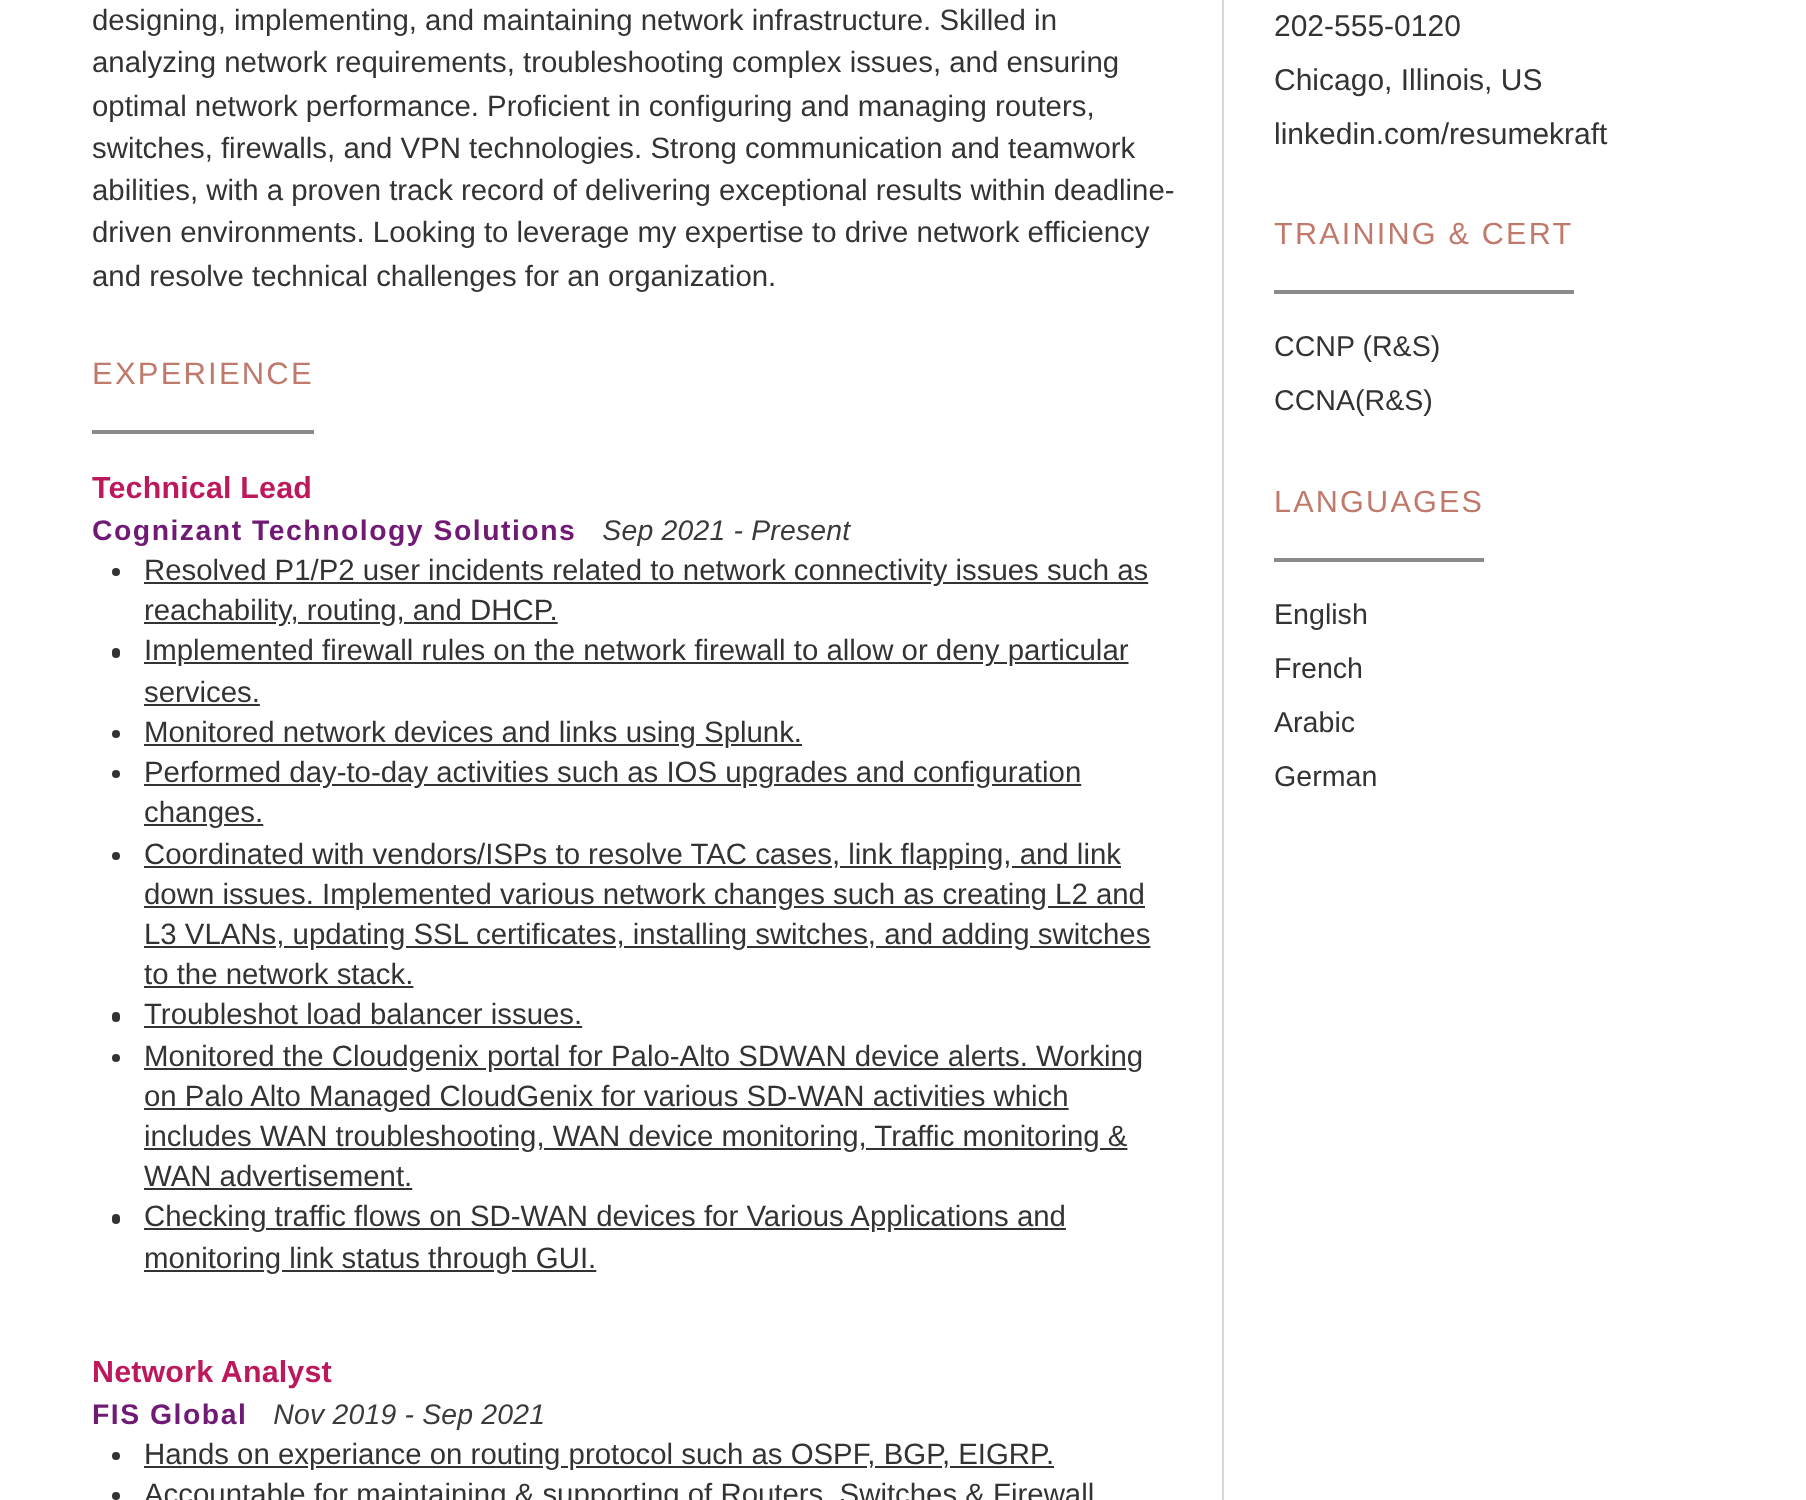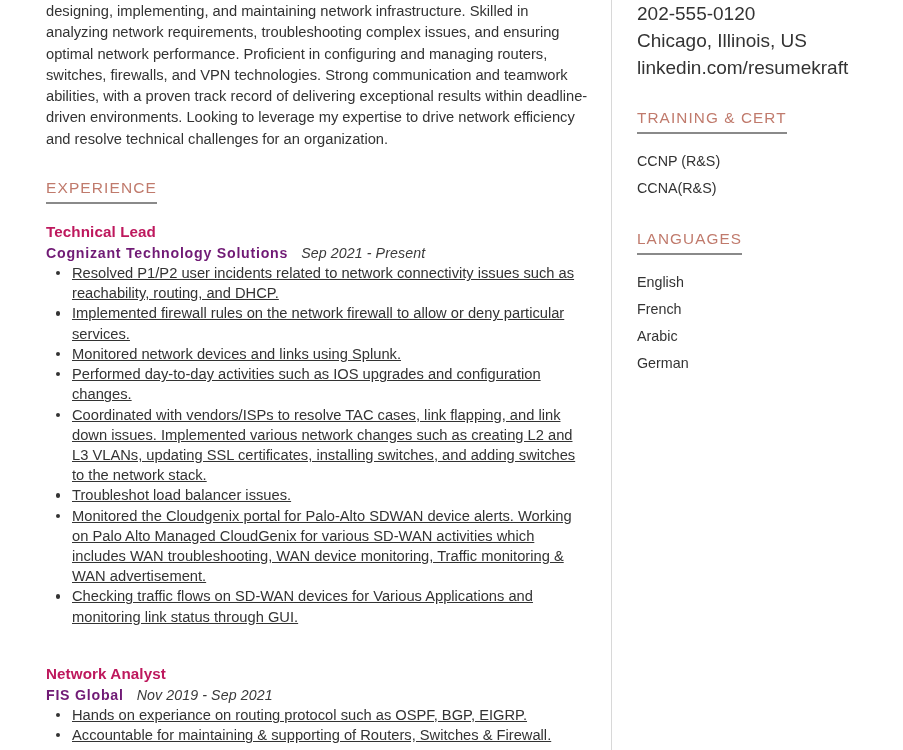--- a/index.html
+++ b/index.html
@@ -51,21 +51,21 @@
   }
   .section-exp {
     margin-top: 29px;
   }
   .section-heading {
     display: inline-block;
     font-size: 15.5px;
     letter-spacing: 1.1px;
     color: #c07a6c;
     font-weight: 400;
-    padding-bottom: 5px;
+    padding-bottom: 18px;
     border-bottom: 2px solid #8a8a8a;
     white-space: nowrap;
   }
 
   .job {
     margin-top: 19px;
   }
   .job + .job {
     margin-top: 38px;
   }
@@ -118,21 +118,21 @@
   }
 
   
   .side-col {
     position: absolute;
     left: 637px;
     top: 0;
     width: 245px;
   }
   .contact-line {
-    font-size: 19px;
+    font-size: 15px;
     line-height: 27px;
     color: #333333;
     white-space: nowrap;
   }
   .side-section {
     margin-top: 28px;
   }
   .side-section .section-heading {
     font-size: 15.3px;
   }

